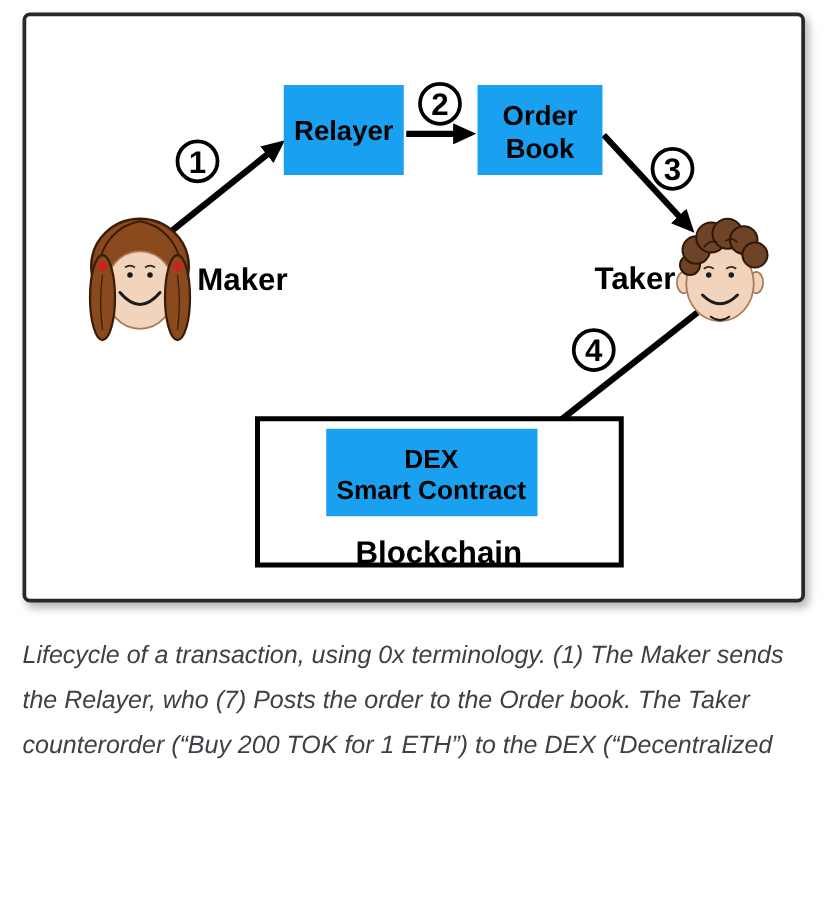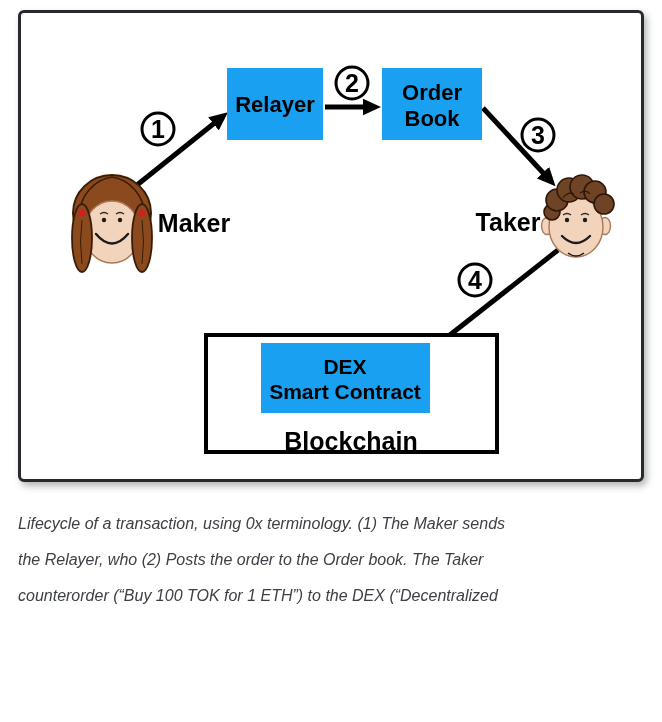--- a/index.html
+++ b/index.html
@@ -39,21 +39,21 @@
     font-weight: bold;
     fill: #000000;
   }
   .caption {
     position: absolute;
     left: 18px;
     top: 506px;
     width: 632px;
     font-family: "Liberation Sans", sans-serif;
     font-style: italic;
-    font-size: 16px;
+    font-size: 20px;
     line-height: 36px;
     color: #3d4045;
   }
   .caption-line { white-space: nowrap; }
 </style>
 </head>
 <body>
 
 <div class="page">
 
@@ -147,17 +147,17 @@
           <circle cx="567" cy="210" r="2.2" fill="#1b1b1b"></circle>
           <path d="M544,226 Q558,240 572,226" fill="none" stroke="#1b1b1b" stroke-width="2.4" stroke-linecap="round"></path>
           <path d="M550,243 Q558,249 566,243" fill="none" stroke="#1b1b1b" stroke-width="1.4"></path>
         </g>
       </g>
     </svg>
   </div>
 
   <div class="caption">
     <div class="caption-line">Lifecycle of a transaction, using 0x terminology. (1) The Maker sends</div>
-    <div class="caption-line">the Relayer, who (2) Posts the order to the Order book. The Taker</div>
-    <div class="caption-line">counterorder (“Buy 100 TOK for 1 ETH”) to the DEX (“Decentralized</div>
+    <div class="caption-line">the Relayer, who (7) Posts the order to the Order book. The Taker</div>
+    <div class="caption-line">counterorder (“Buy 200 TOK for 1 ETH”) to the DEX (“Decentralized</div>
   </div>
 
 </div>
 
 </body></html>

